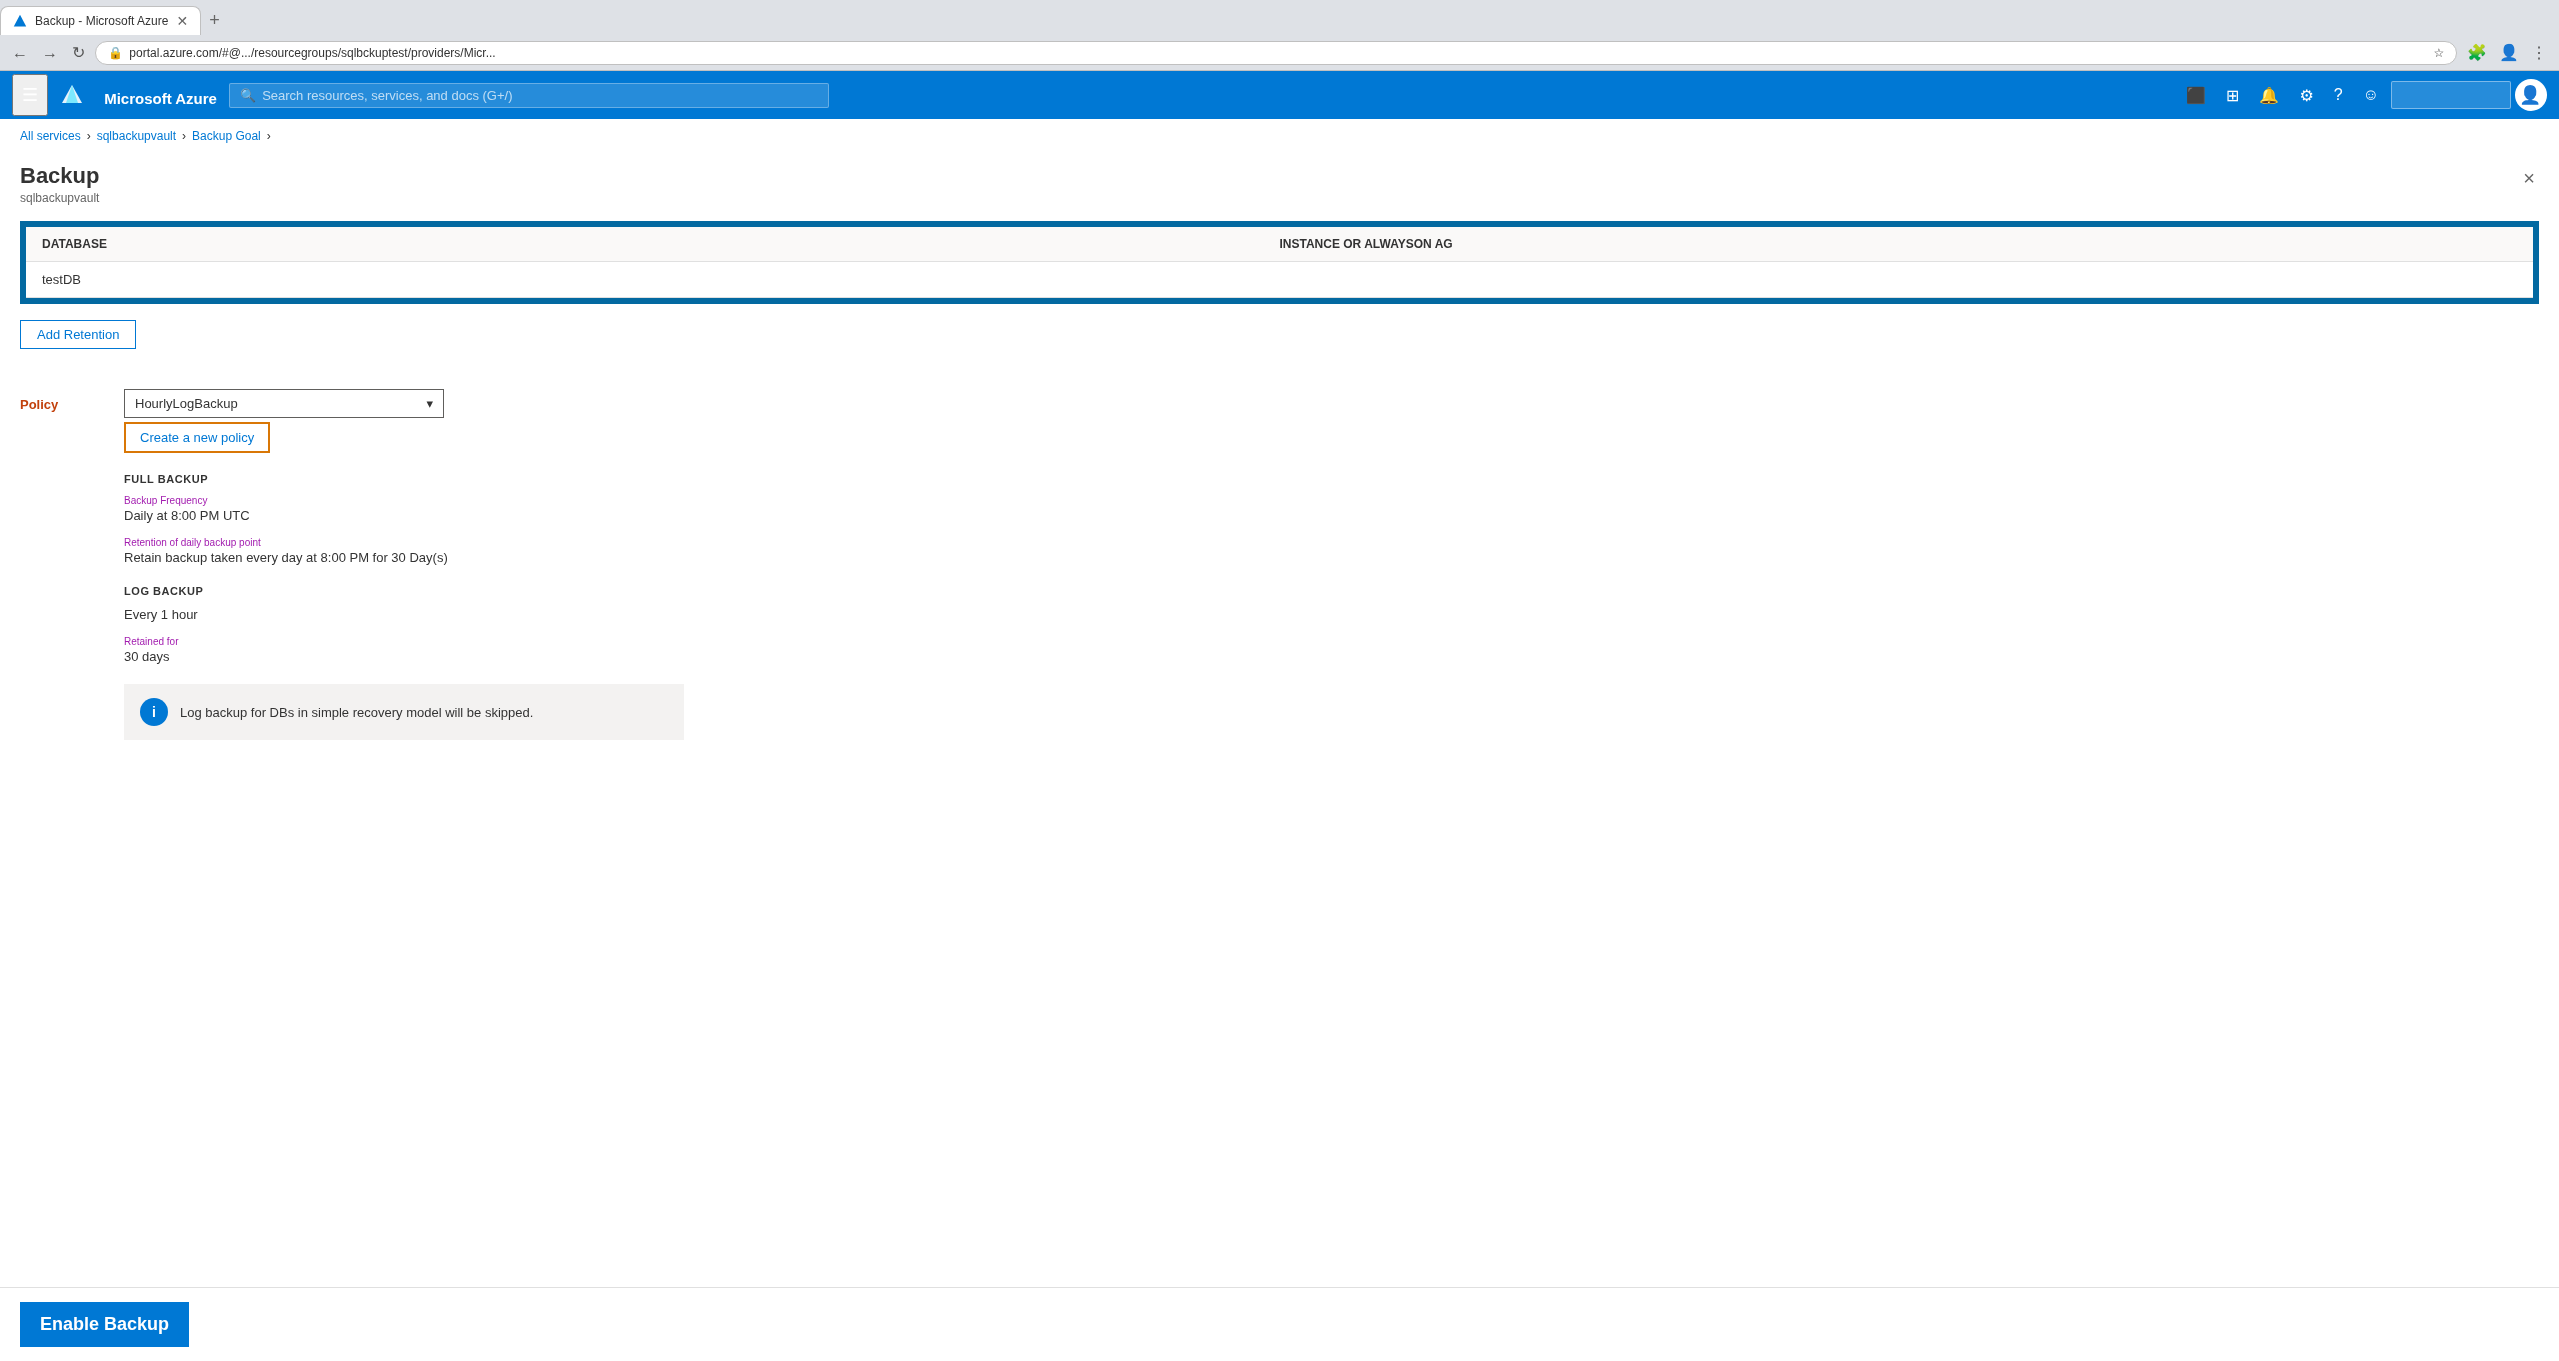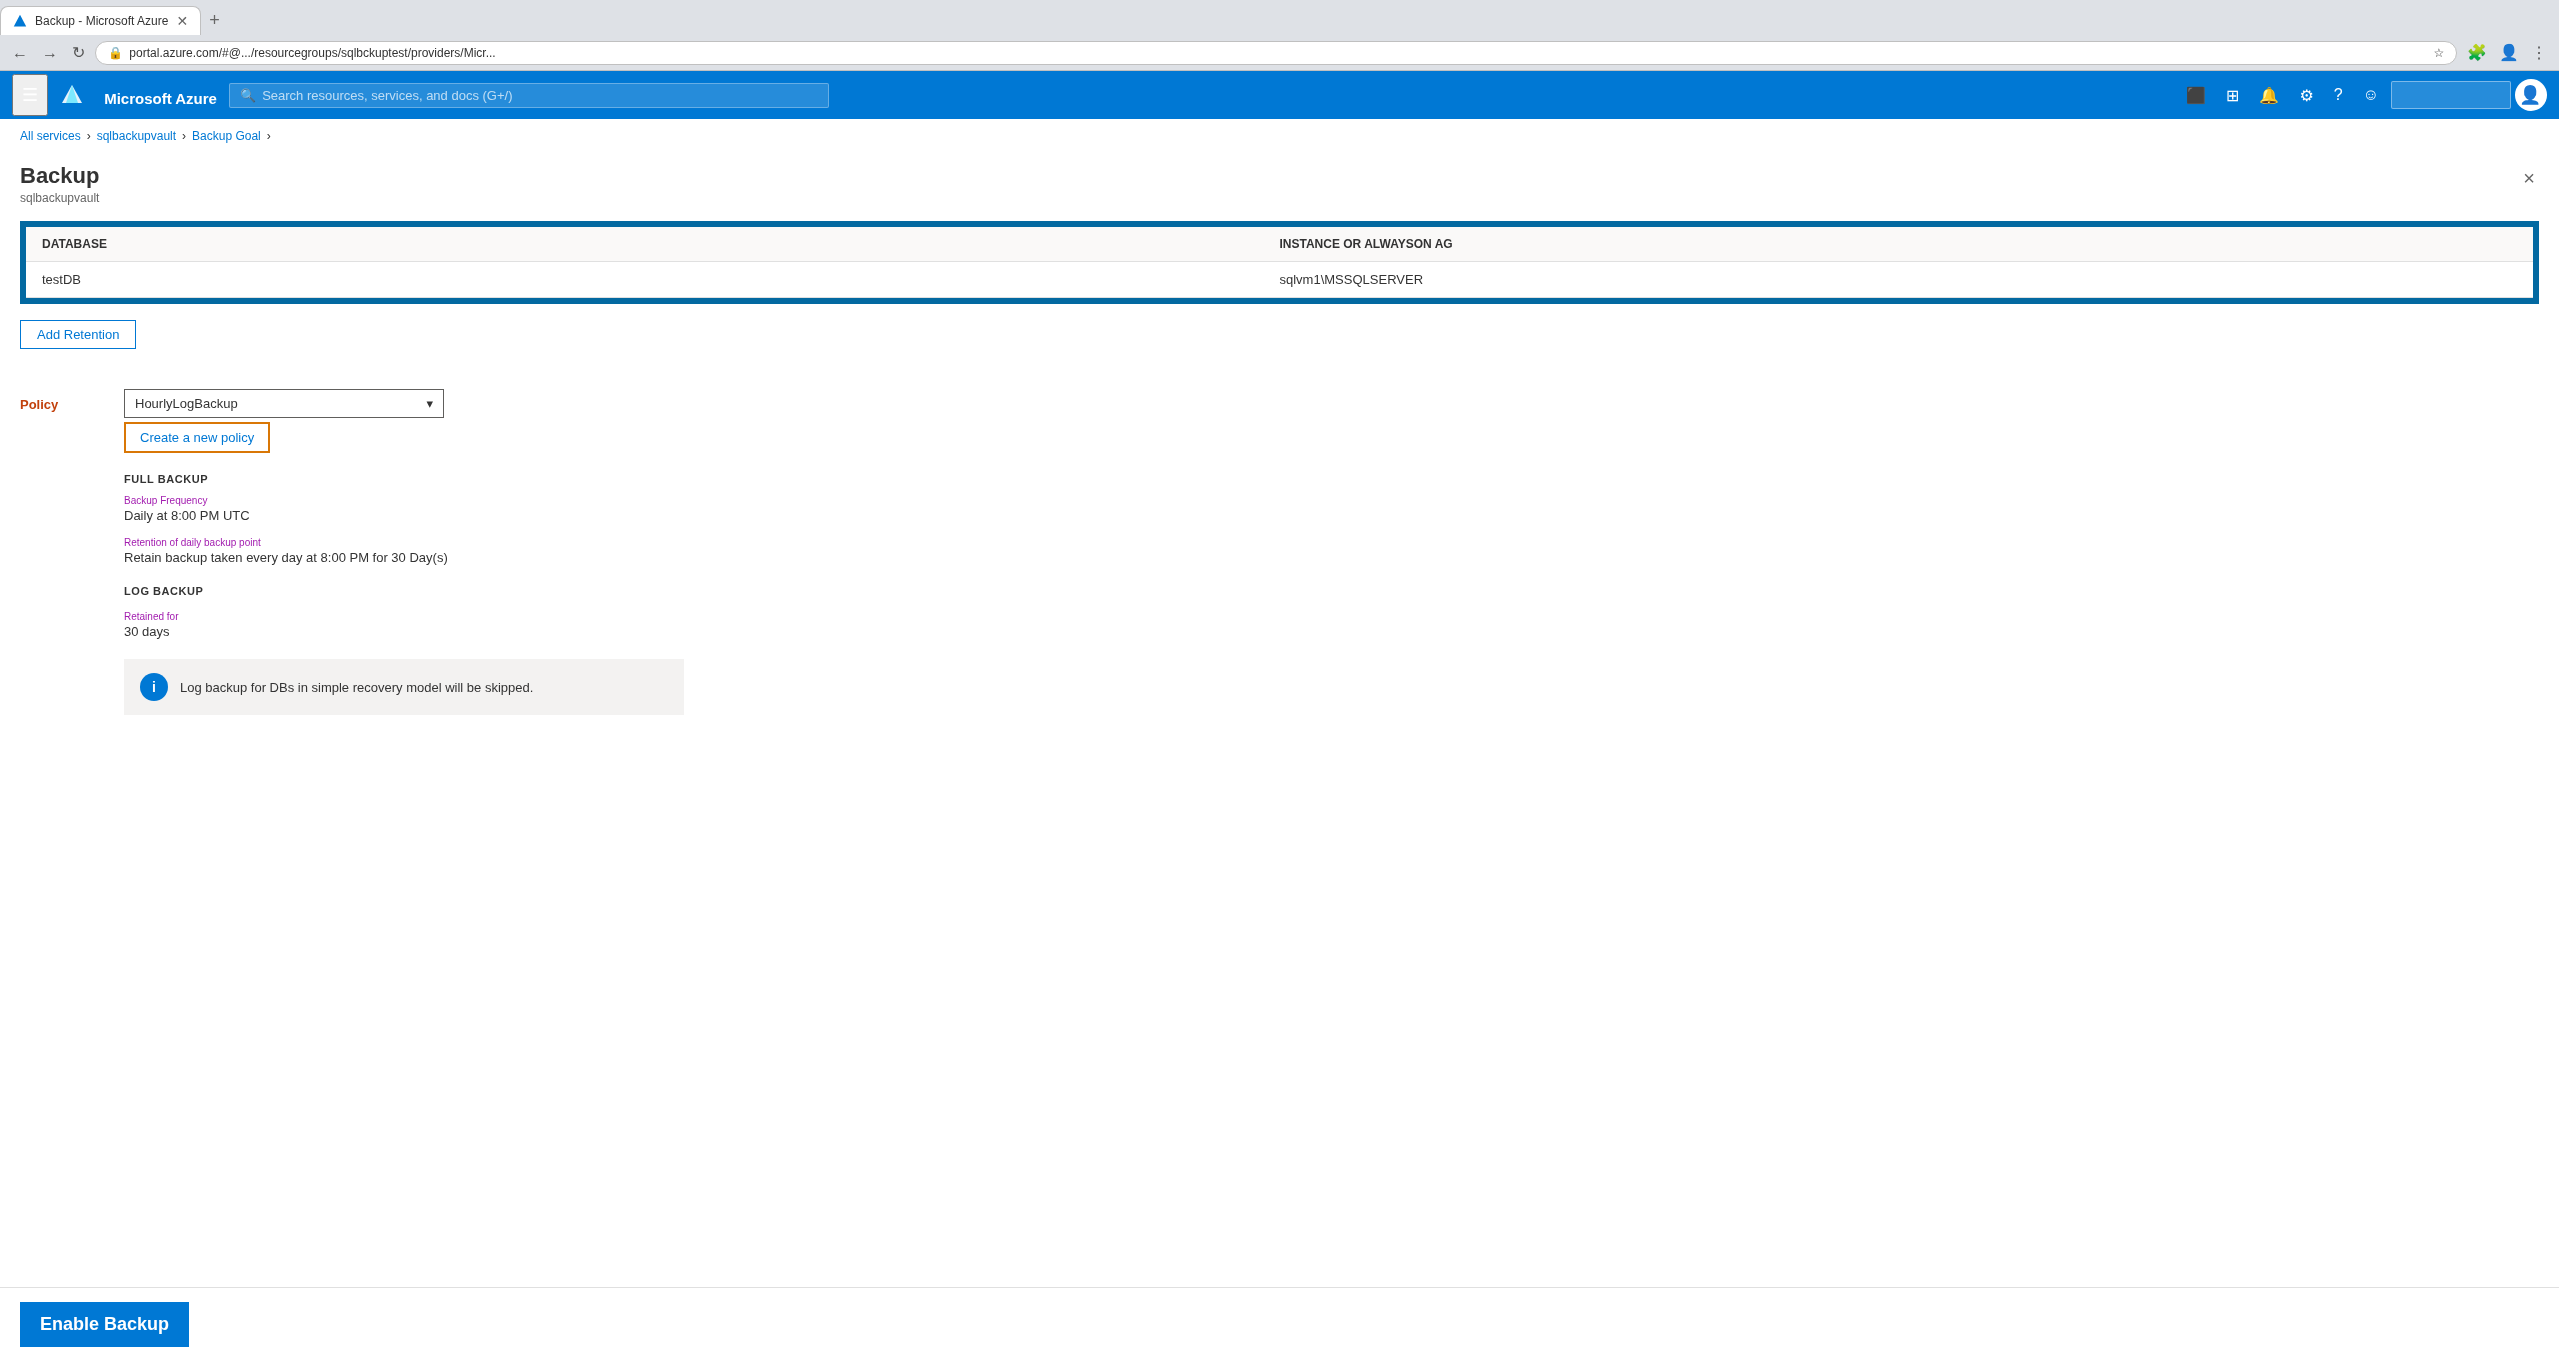--- a/index.html
+++ b/index.html
@@ -167,21 +167,20 @@
   </div>
 
   
   <div class="db-table">
     <div class="db-table-header">
       <span class="col1">Database</span>
       <span class="col2">INSTANCE or AlwaysOn AG</span>
     </div>
     <div class="db-table-row">
       <span class="col1">testDB</span>
-      <span class="col2">sqlvm1\MSSQLSERVER</span>
     </div>
   </div>
 
   
   <button class="add-resources-btn">Add Retention</button>
 
   
   <div class="policy-section">
     <div class="policy-row">
       <div class="policy-label">Policy</div>
@@ -202,20 +201,21 @@
             </div>
             <div class="policy-field">
               <div class="policy-field-label">Retention of daily backup point</div>
               <div class="policy-field-value">Retain backup taken every day at 8:00 PM for 30 Day(s)</div>
             </div>
           </div>
 
           <div class="policy-section-block">
             <div class="policy-section-title">LOG BACKUP</div>
             <div class="policy-field">
+              <div class="policy-field-value">Every 1 hour</div>
             </div>
             <div class="policy-field">
               <div class="policy-field-label">Retained for</div>
               <div class="policy-field-value">30 days</div>
             </div>
           </div>
 
           <div class="info-box">
             <div class="info-icon">i</div>
             <span class="info-text">Log backup for DBs in simple recovery model will be skipped.</span>

